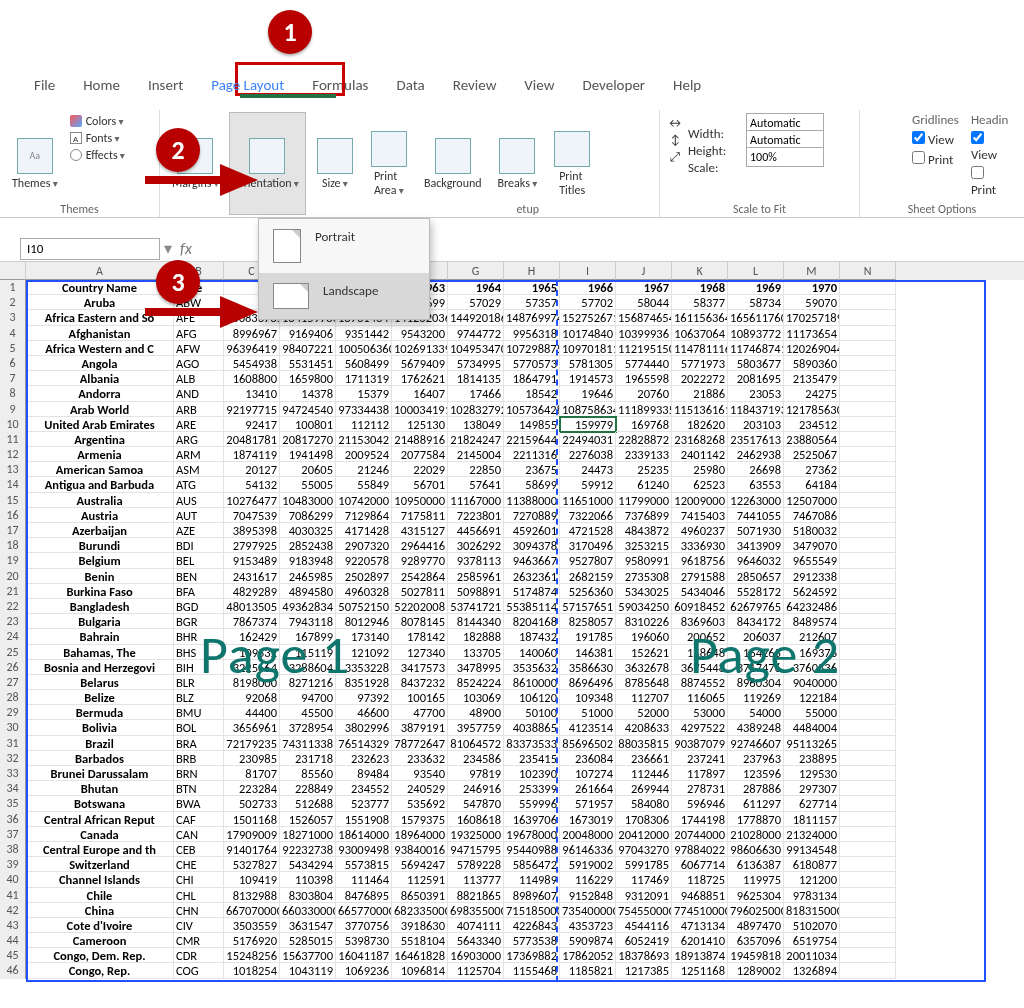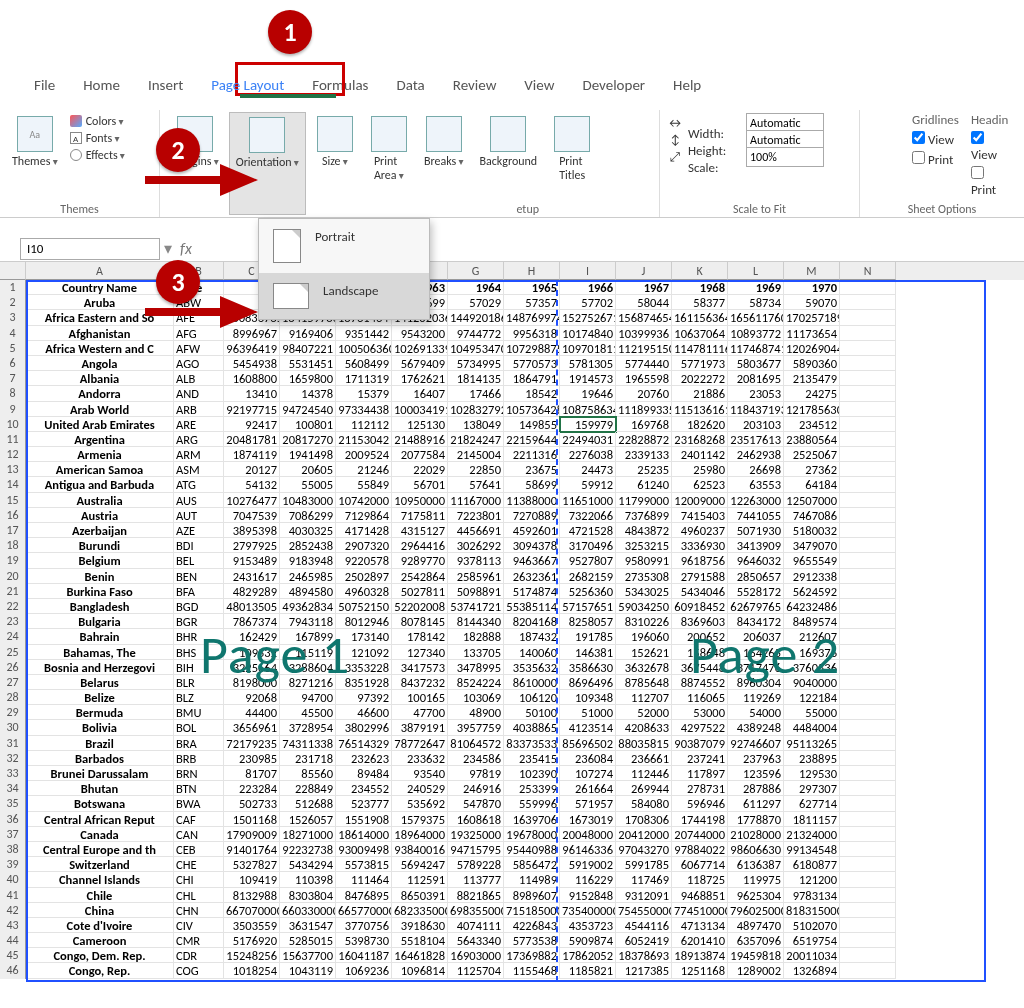--- a/index.html
+++ b/index.html
@@ -10,21 +10,21 @@
 .tabs div { padding: 4px 4px 6px 4px; cursor: pointer; }
 .tabs .active { color: #3b82f6; position: relative; text-align: right; }
 .pl-box { position: absolute; left: 235px; top: 62px; width: 110px; height: 34px; border: 3px solid #c00; pointer-events: none; }
 .pl-underline { position: absolute; left: 240px; top: 94px; width: 96px; height: 4px; background: #217346; }
 
 
 .ribbon { display: flex; border-bottom: 1px solid #ccc; height: 112px; padding-top: 4px; }
 .grp { display: flex; flex-direction: column; border-right: 1px solid #ddd; padding: 2px 6px 2px 6px; position: relative; }
 .grp-label { position: absolute; bottom: 1px; left: 0; right: 0; text-align: center; font-size: 12px; color: #666; }
 .grp-row { display: flex; gap: 4px; flex: 1; }
-.rbtn { display: flex; flex-direction: column; align-items: center; justify-content: flex-start; padding: 4px 6px; font-size: 12px; color: #333; min-width: 50px; }
+.rbtn { display: flex; flex-direction: column; align-items: center; justify-content: center; padding: 4px 6px; font-size: 12px; color: #333; min-width: 50px; }
 .rbtn .ic { width: 36px; height: 36px; background: #eef4fa; border: 1px solid #7aa; margin-bottom: 2px; display:flex;align-items:center;justify-content:center;font-size:10px;color:#888; }
 .rbtn span.lb { white-space: nowrap; }
 .rbtn.sel { background: #e4e4e4; border: 1px solid #bcbcbc; }
 .mini { display: flex; flex-direction: column; gap: 3px; font-size: 12px; color: #333; padding: 2px; }
 .mini div { display:flex; align-items:center; gap:4px; }
 .mini .sw { width:12px;height:12px;background:linear-gradient(135deg,#f55,#5af);border-radius:2px; }
 .mini .fA { width:12px;height:12px;border:1px solid #888; display:flex;align-items:center;justify-content:center;font-size:9px; }
 .dd::after{ content:" ▾"; color:#666; font-size:10px; }
 
 .scale-grp { font-size: 13px; color:#333; }
@@ -146,25 +146,25 @@
           <div class="ic"></div>
           <span class="lb dd">Size</span>
         </div>
       <div class="rbtn">
           <div class="ic"></div>
           <span class="lb dd" style="white-space:pre">Print
 Area</span>
         </div>
       <div class="rbtn">
           <div class="ic"></div>
-          <span class="lb dd">Breaks</span>
+          <span class="lb">Background</span>
         </div>
       <div class="rbtn">
           <div class="ic"></div>
-          <span class="lb">Background</span>
+          <span class="lb dd">Breaks</span>
         </div>
       <div class="rbtn">
           <div class="ic"></div>
           <span class="lb" style="white-space:pre">Print
 Titles</span>
         </div>
     </div>
     <div class="grp-label" style="text-align:right;padding-right:120px;">etup</div>
   </div>
 

